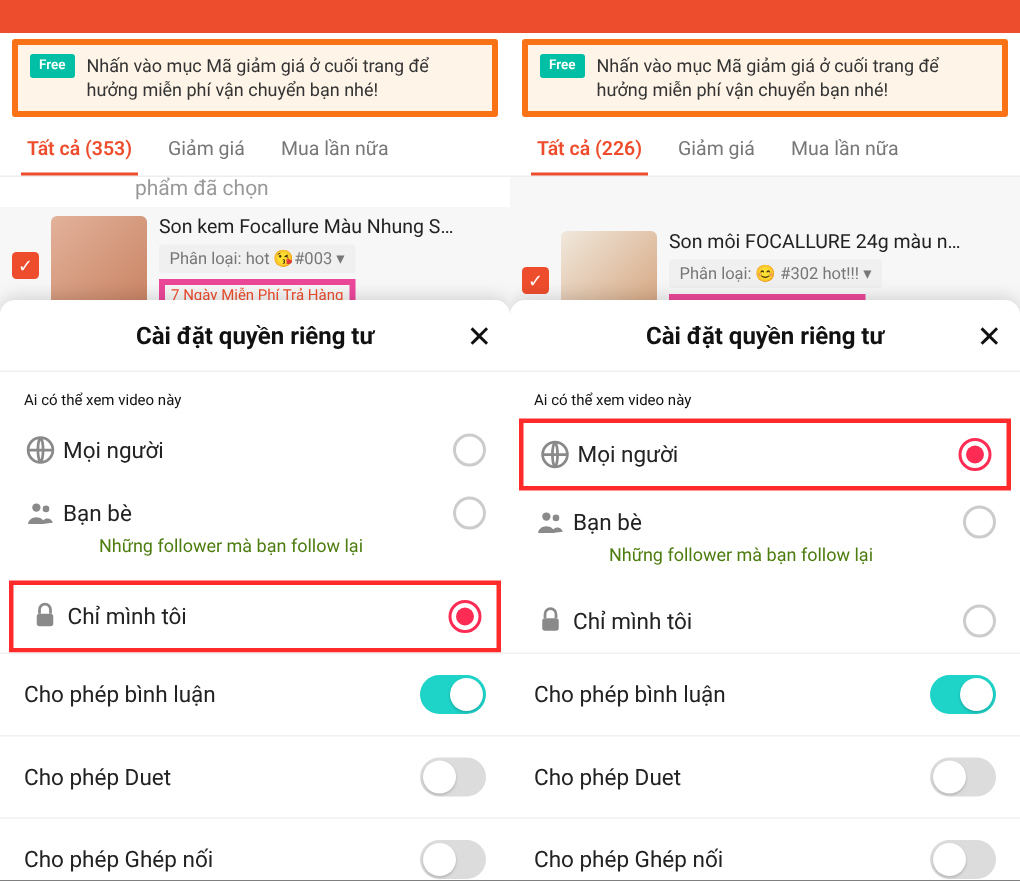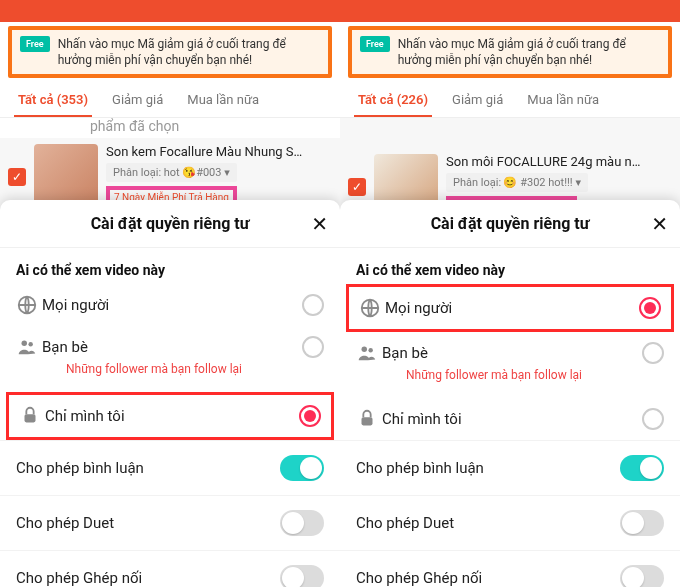--- a/index.html
+++ b/index.html
@@ -21,25 +21,25 @@
 .thumb2 .tag{position:absolute;bottom:3px;left:3px;background:#fff;color:#333;font-size:8px;padding:1px 3px;border-radius:2px;}
 .meta{flex:1;}
 .ptitle{font-size:13px;color:#222;white-space:nowrap;overflow:hidden;text-overflow:ellipsis;max-width:220px;}
 .variant{font-size:11px;color:#777;background:#f0f0f0;display:inline-block;padding:3px 7px;margin-top:4px;border-radius:2px;}
 .ret{font-size:10px;color:#ee4d2d;border:4px solid #ec4899;display:inline-block;padding:2px 4px;margin-top:4px;}
 .sub{font-size:14px;color:#999;padding:0 8px 4px 90px;}
 .sheet{position:absolute;left:0;right:0;bottom:0;top:200px;background:#fff;border-radius:10px 10px 0 0;box-shadow:0 -2px 12px rgba(0,0,0,.15);}
 .sheet-head{display:flex;align-items:center;justify-content:center;padding:14px;position:relative;border-bottom:1px solid #f0f0f0;}
 .sheet-title{font-size:16px;font-weight:700;color:#111;}
 .close{position:absolute;right:12px;top:12px;font-size:20px;color:#111;cursor:pointer;}
-.sect{padding:14px 16px 6px;font-size:14px;font-weight:700;color:#111;}
+.sect{padding:14px 16px 6px;font-size:10px;font-weight:400;color:#111;}
 .opt{display:flex;align-items:center;padding:10px 16px;gap:4px;}
 .opt .ic{width:22px;height:22px;color:#8a8a8a;display:flex;align-items:center;justify-content:center;}
 .opt .lbl{flex:1;font-size:15px;color:#222;}
-.opt .hint{font-size:12px;color:#ef4444;padding-left:50px;margin-top:-6px;margin-bottom:6px;}
+.opt .hint{font-size:12px;color:#4d7c0f;padding-left:50px;margin-top:-6px;margin-bottom:6px;}
 .radio{width:22px;height:22px;border:2px solid #ccc;border-radius:50%;position:relative;}
 .radio.sel{border-color:#fe2c55;}
 .radio.sel::after{content:"";position:absolute;inset:3px;border-radius:50%;background:#fe2c55;}
 .hl{border:3px solid #ff2a2a;margin:0 6px;padding:6px 10px;}
 .hl .opt{padding:4px 0;}
 .row-toggle{display:flex;align-items:center;justify-content:space-between;padding:14px 16px;font-size:15px;color:#222;border-top:1px solid #f2f2f2;gap:24px;}
 .tgl{width:44px;height:26px;border-radius:13px;background:#dcdcdc;position:relative;}
 .tgl::after{content:"";position:absolute;width:22px;height:22px;background:#fff;border-radius:50%;top:2px;left:2px;box-shadow:0 1px 2px rgba(0,0,0,.2);}
 .tgl.on{background:#1ed3c8;}
 .tgl.on::after{left:20px;}

